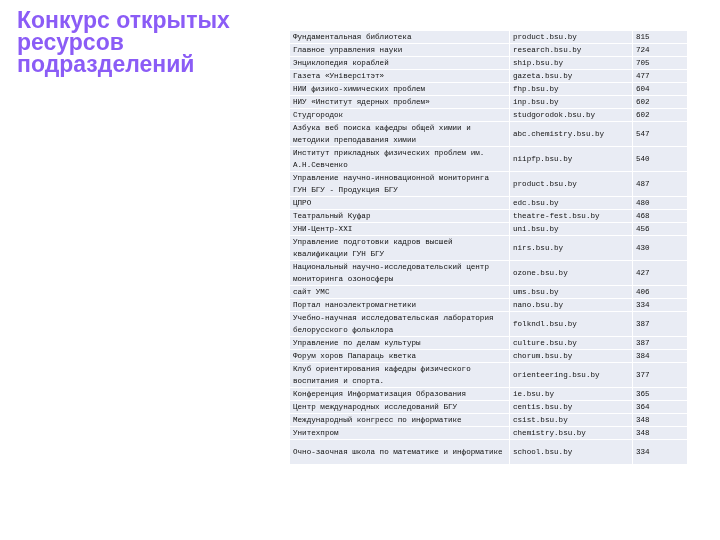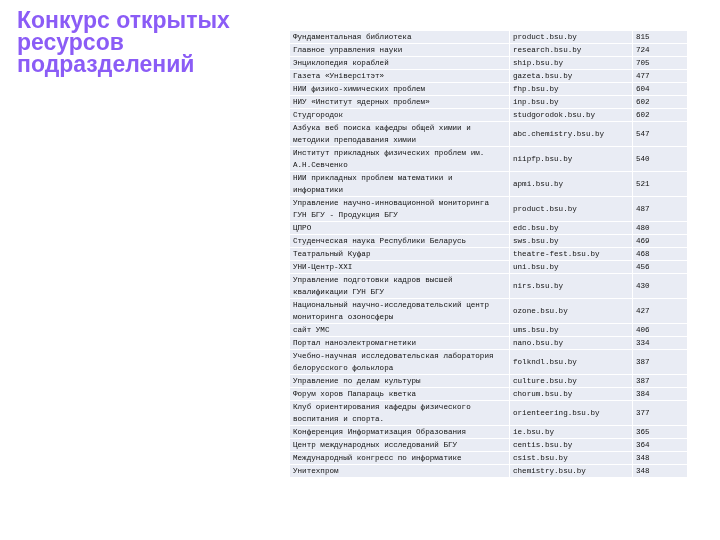--- a/index.html
+++ b/index.html
@@ -78,38 +78,28 @@
         <td class="name">Азбука веб поиска кафедры общей химии и методики преподавания химии</td>
         <td class="site">abc.chemistry.bsu.by</td>
         <td class="num">547</td>
       </tr>
       <tr class="two">
         <td class="name">Институт прикладных физических проблем им. А.Н.Севченко</td>
         <td class="site">niipfp.bsu.by</td>
         <td class="num">540</td>
       </tr>
       <tr class="two">
-        <td class="name">НИИ прикладных проблем математики и информатики</td>
-        <td class="site">apmi.bsu.by</td>
-        <td class="num">521</td>
-      </tr>
-      <tr class="two">
         <td class="name">Управление научно-инновационной мониторинга ГУН БГУ - Продукция БГУ</td>
         <td class="site">product.bsu.by</td>
         <td class="num">487</td>
       </tr>
       <tr>
         <td class="name">ЦПРО</td>
         <td class="site">edc.bsu.by</td>
         <td class="num">480</td>
-      </tr>
-      <tr>
-        <td class="name">Студенческая наука Республики Беларусь</td>
-        <td class="site">sws.bsu.by</td>
-        <td class="num">469</td>
       </tr>
       <tr>
         <td class="name">Театральный Куфар</td>
         <td class="site">theatre-fest.bsu.by</td>
         <td class="num">468</td>
       </tr>
       <tr>
         <td class="name">УНИ-Центр-XXI</td>
         <td class="site">uni.bsu.by</td>
         <td class="num">456</td>
@@ -167,14 +157,19 @@
       <tr>
         <td class="name">Международный конгресс по информатике</td>
         <td class="site">csist.bsu.by</td>
         <td class="num">348</td>
       </tr>
       <tr>
         <td class="name">Унитехпром</td>
         <td class="site">chemistry.bsu.by</td>
         <td class="num">348</td>
       </tr>
+      <tr class="two">
+        <td class="name">Очно-заочная школа по математике и информатике</td>
+        <td class="site">school.bsu.by</td>
+        <td class="num">334</td>
+      </tr>
     </tbody>
 </table>
 
 </body></html>

